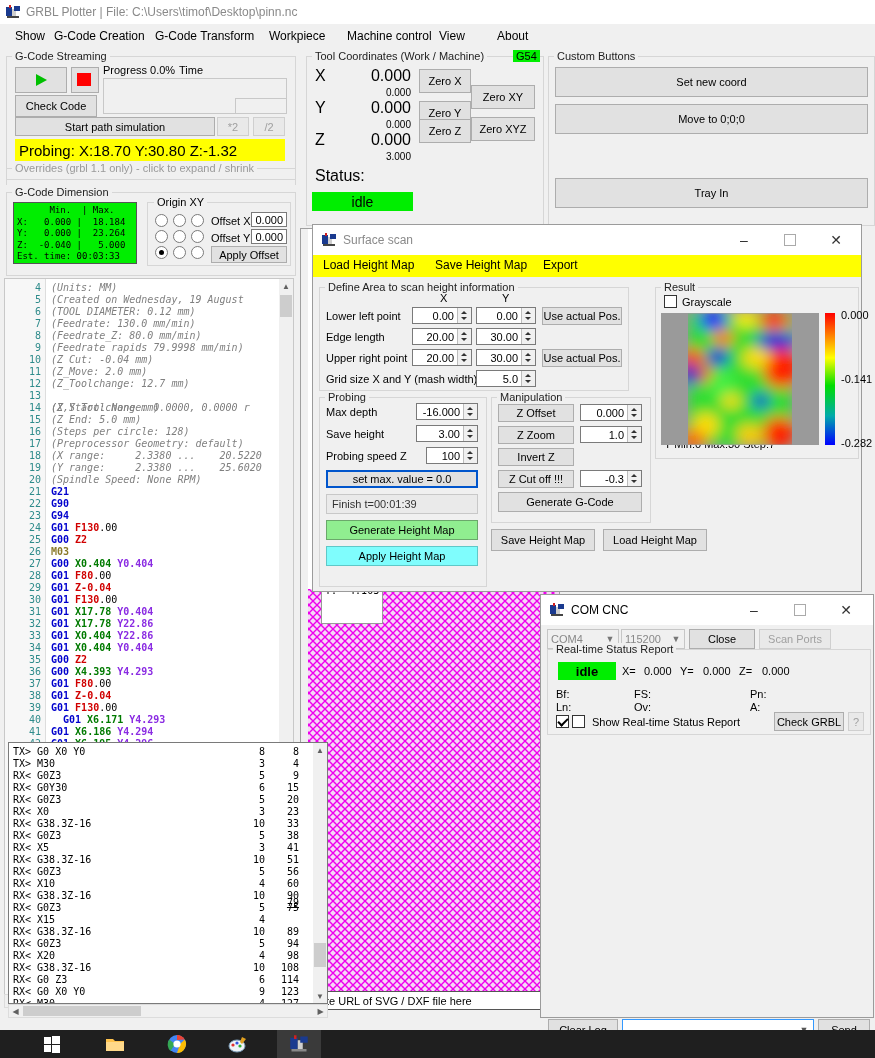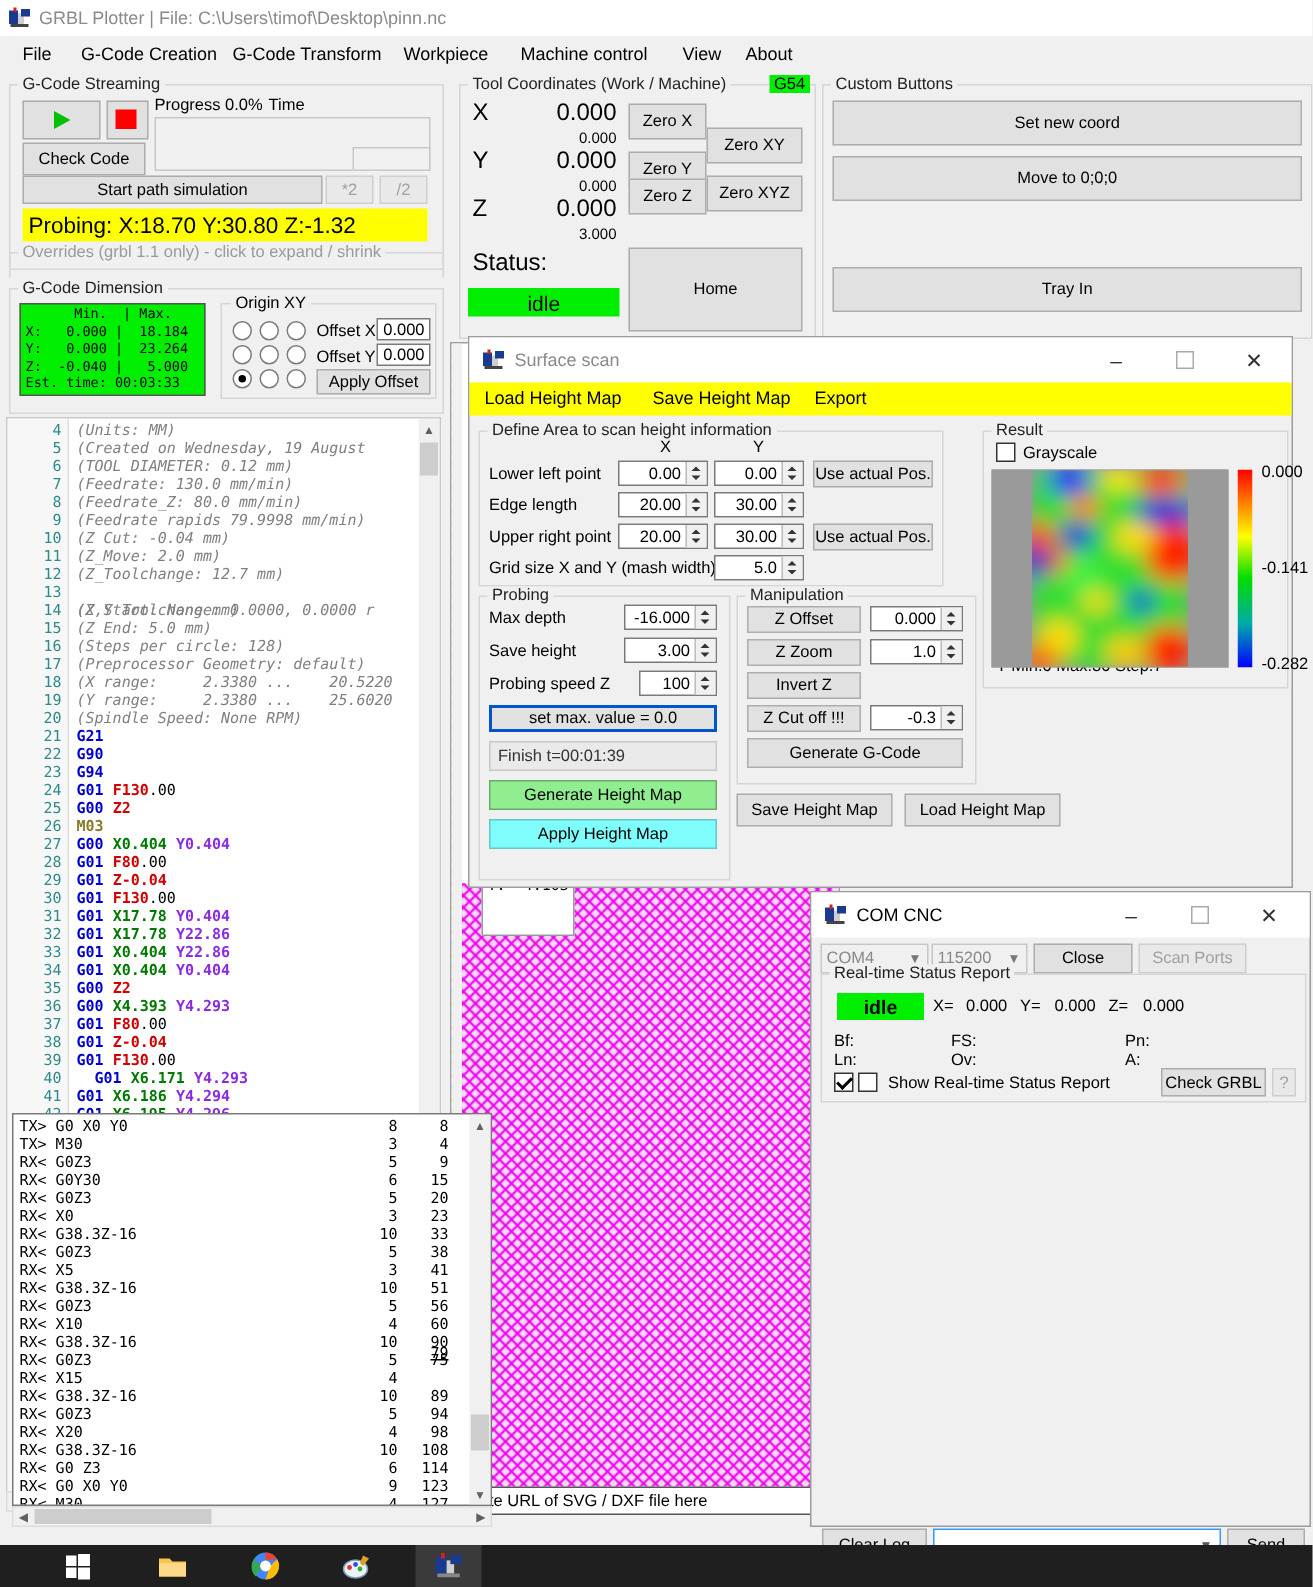--- a/index.html
+++ b/index.html
@@ -161,26 +161,26 @@
       <rect x="1" y="3" width="6" height="9" fill="#1a3a8f"></rect>
       <rect x="7" y="5" width="4" height="7" fill="#cfcfcf"></rect>
       <rect x="9" y="2" width="6" height="5" fill="#1a3a8f"></rect>
       <rect x="2" y="12" width="12" height="2" fill="#444"></rect>
       <rect x="4" y="1" width="2" height="3" fill="#d02020"></rect>
     </svg>
     <div class="txt">GRBL Plotter | File: C:\Users\timof\Desktop\pinn.nc</div>
   </div>
 
   <div class="menubar">
-    <div class="menuitem" style="left:8px">File</div>
+    <div class="menuitem" style="left:8px">Show</div>
     <div class="menuitem" style="left:47px">G-Code Creation</div>
     <div class="menuitem" style="left:148px">G-Code Transform</div>
     <div class="menuitem" style="left:262px">Workpiece</div>
     <div class="menuitem" style="left:340px">Machine control</div>
-    <div class="menuitem" style="left:448px">View</div>
+    <div class="menuitem" style="left:432px">View</div>
     <div class="menuitem" style="left:490px">About</div>
   </div>
 
   <div class="grp" id="gstream">
     <div class="cap">G-Code Streaming</div>
     <div class="playbtn">
       <div class="tri"></div>
     </div>
     <div class="stopbtn">
       <div class="sq"></div>
@@ -384,21 +384,20 @@
     <div class="axis" style="left:8px;top:74px">Z</div>
     <div class="axisval" style="left:30px;top:74px">0.000</div>
     <div class="axismach" style="left:30px;top:94px">3.000</div>
     <div class="btn" style="left:112px;top:62px;width:52px;height:24px">Zero Z</div>
 
     <div class="btn" style="left:164px;top:28px;width:64px;height:24px">Zero XY</div>
     <div class="btn" style="left:164px;top:60px;width:64px;height:24px">Zero XYZ</div>
 
     <div class="statuslbl" style="left:8px;top:110px">Status:</div>
     <div class="statusval" style="left:5px;top:135px">idle</div>
-    <div class="btn" style="left:112px;top:108px;width:116px;height:56px">Home</div>
   </div>
 
   <div class="grp" id="custom">
     <div class="cap">Custom Buttons</div>
     <div class="cbtn" style="top:10px">Set new coord</div>
     <div class="cbtn" style="top:47px">Move to 0;0;0</div>
     <div class="cbtn" style="top:121px">Tray In</div>
   </div>
 
   <div id="plotwrap">

